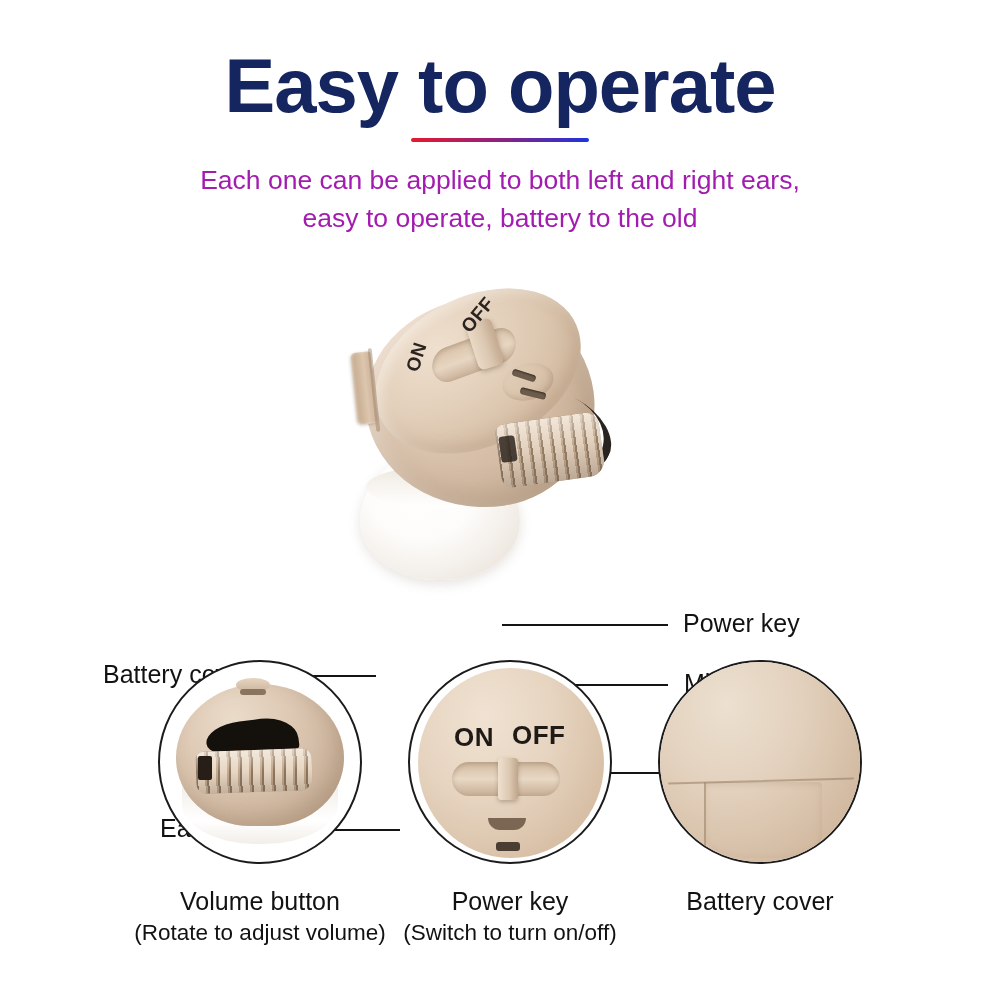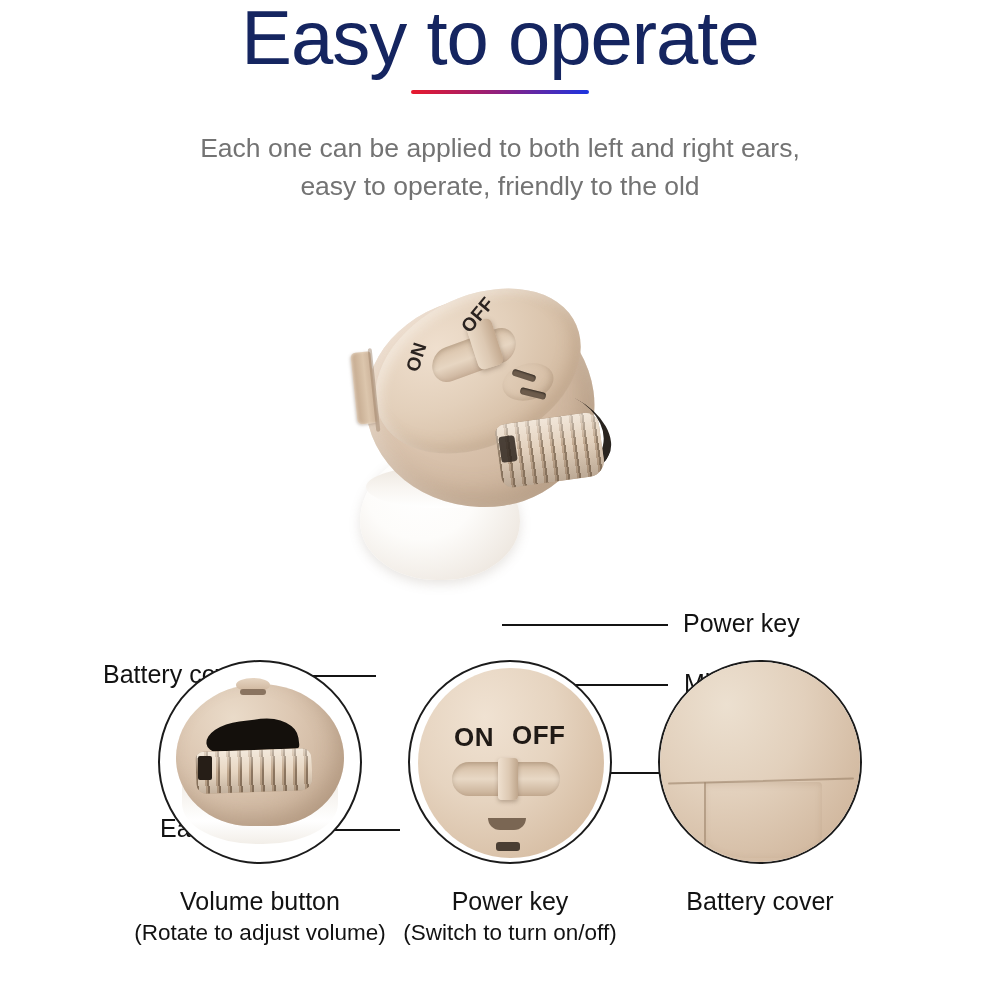--- a/index.html
+++ b/index.html
@@ -18,46 +18,47 @@
 
   
   .header {
     position: absolute;
     top: 0; left: 0;
     width: 1000px;
     text-align: center;
   }
   .title {
     margin: 0;
+    padding-top: 48px;
     font-size: 76px;
     line-height: 1.0;
-    font-weight: 400;
+    font-weight: 700;
     letter-spacing: -1px;
     color: #152560;
     font-family: "Liberation Sans", sans-serif;
   }
   .divider-wrap {
     width: 1000px;
     display: flex;
     justify-content: center;
     margin-top: 14px;
   }
   .divider {
     width: 178px;
     height: 4px;
     border-radius: 2px;
     background: linear-gradient(to right, #e8192c 0%, #8e2080 50%, #1b34e0 100%);
   }
   .subtitle {
-    margin: 16px;
+    margin: 0;
     padding-top: 20px;
     font-size: 26.5px;
     line-height: 1.42;
     font-weight: 400;
-    color: #737373;
+    color: #a21caf;
   }
 
   
   .hero {
     position: absolute;
     top: 280px;
     left: 0;
     width: 1000px;
     height: 340px;
   }
@@ -473,21 +474,21 @@
 </head>
 <body>
 
 <div class="header">
   <h1 class="title">Easy to operate</h1>
   <div class="divider-wrap">
     <div class="divider"></div>
   </div>
   <p class="subtitle">
     <span>Each one can be applied to both left and right ears,</span><br>
-    <span>easy to operate, friendly to the old</span>
+    <span>easy to operate, battery to the old</span>
   </p>
 </div>
 
 <div class="hero">
 
   <div class="device">
     <div class="earplug"></div>
     <div class="earplug-rim"></div>
 
     <div class="body-shell"></div>

